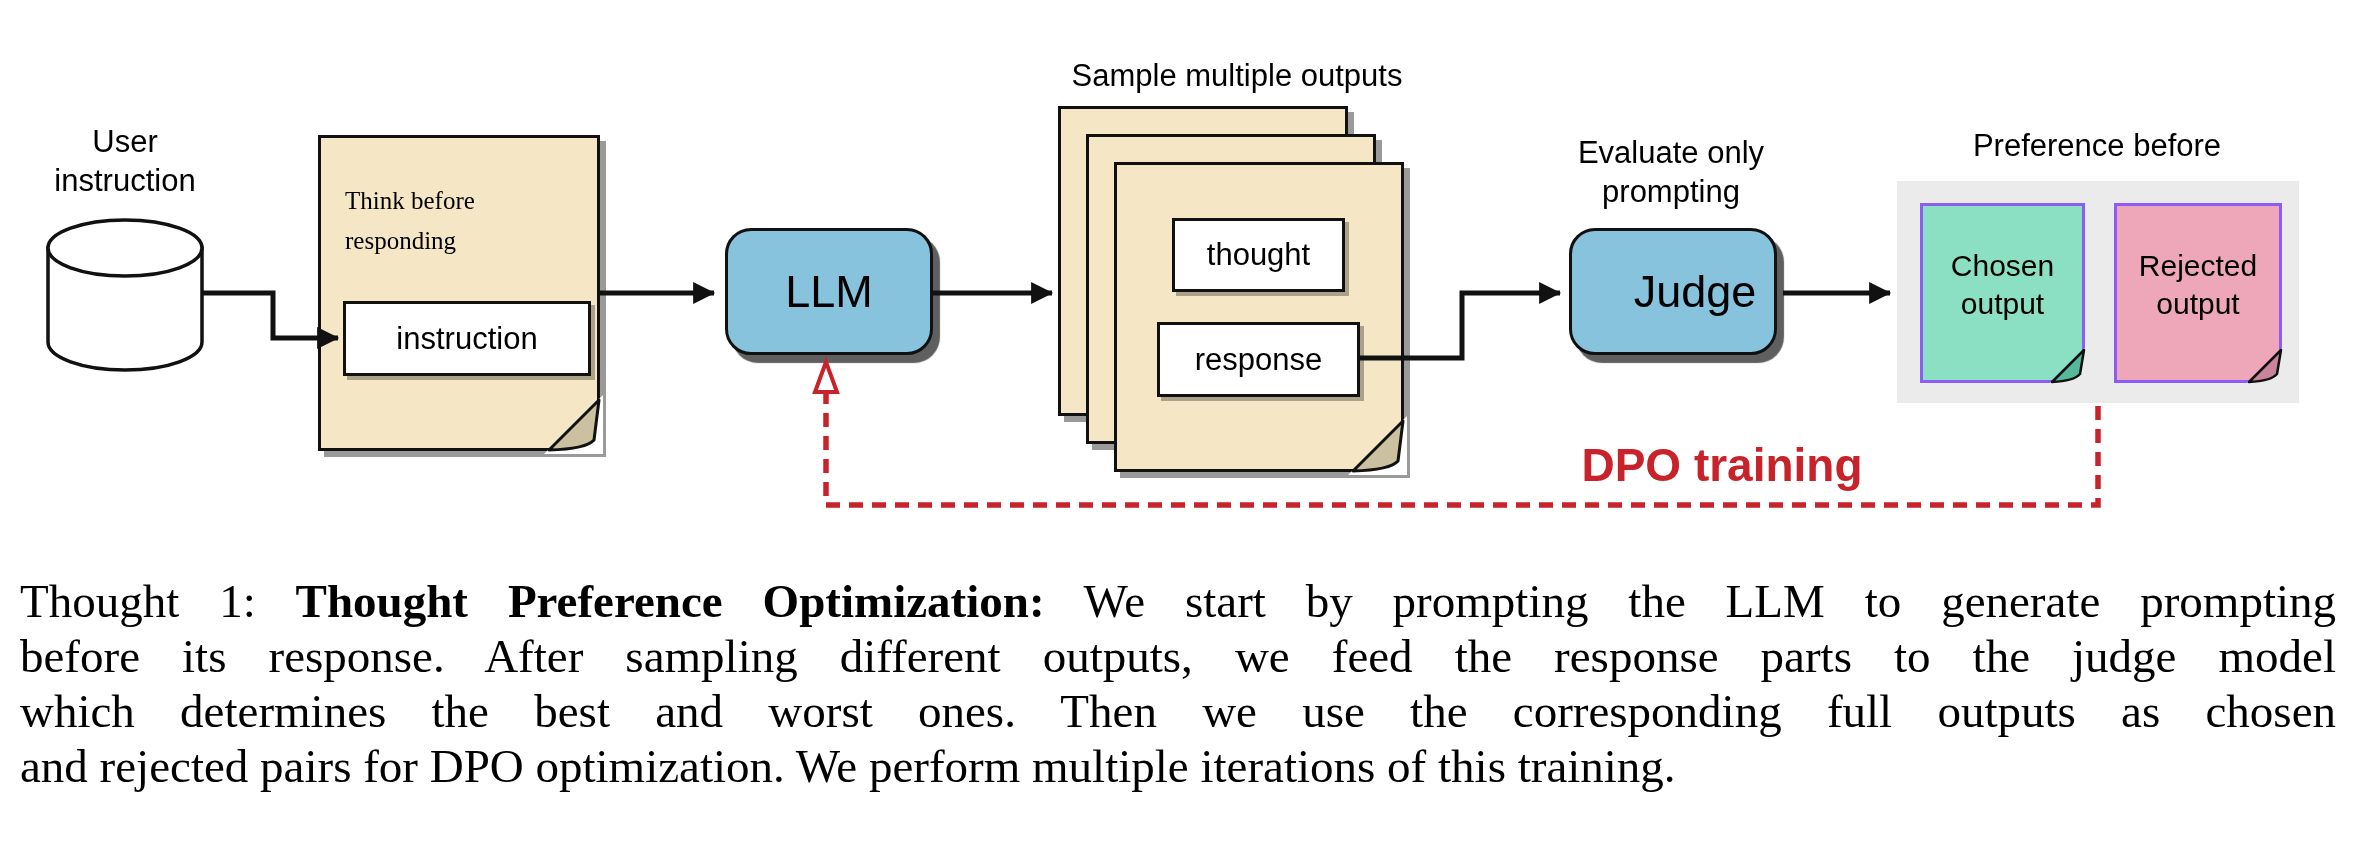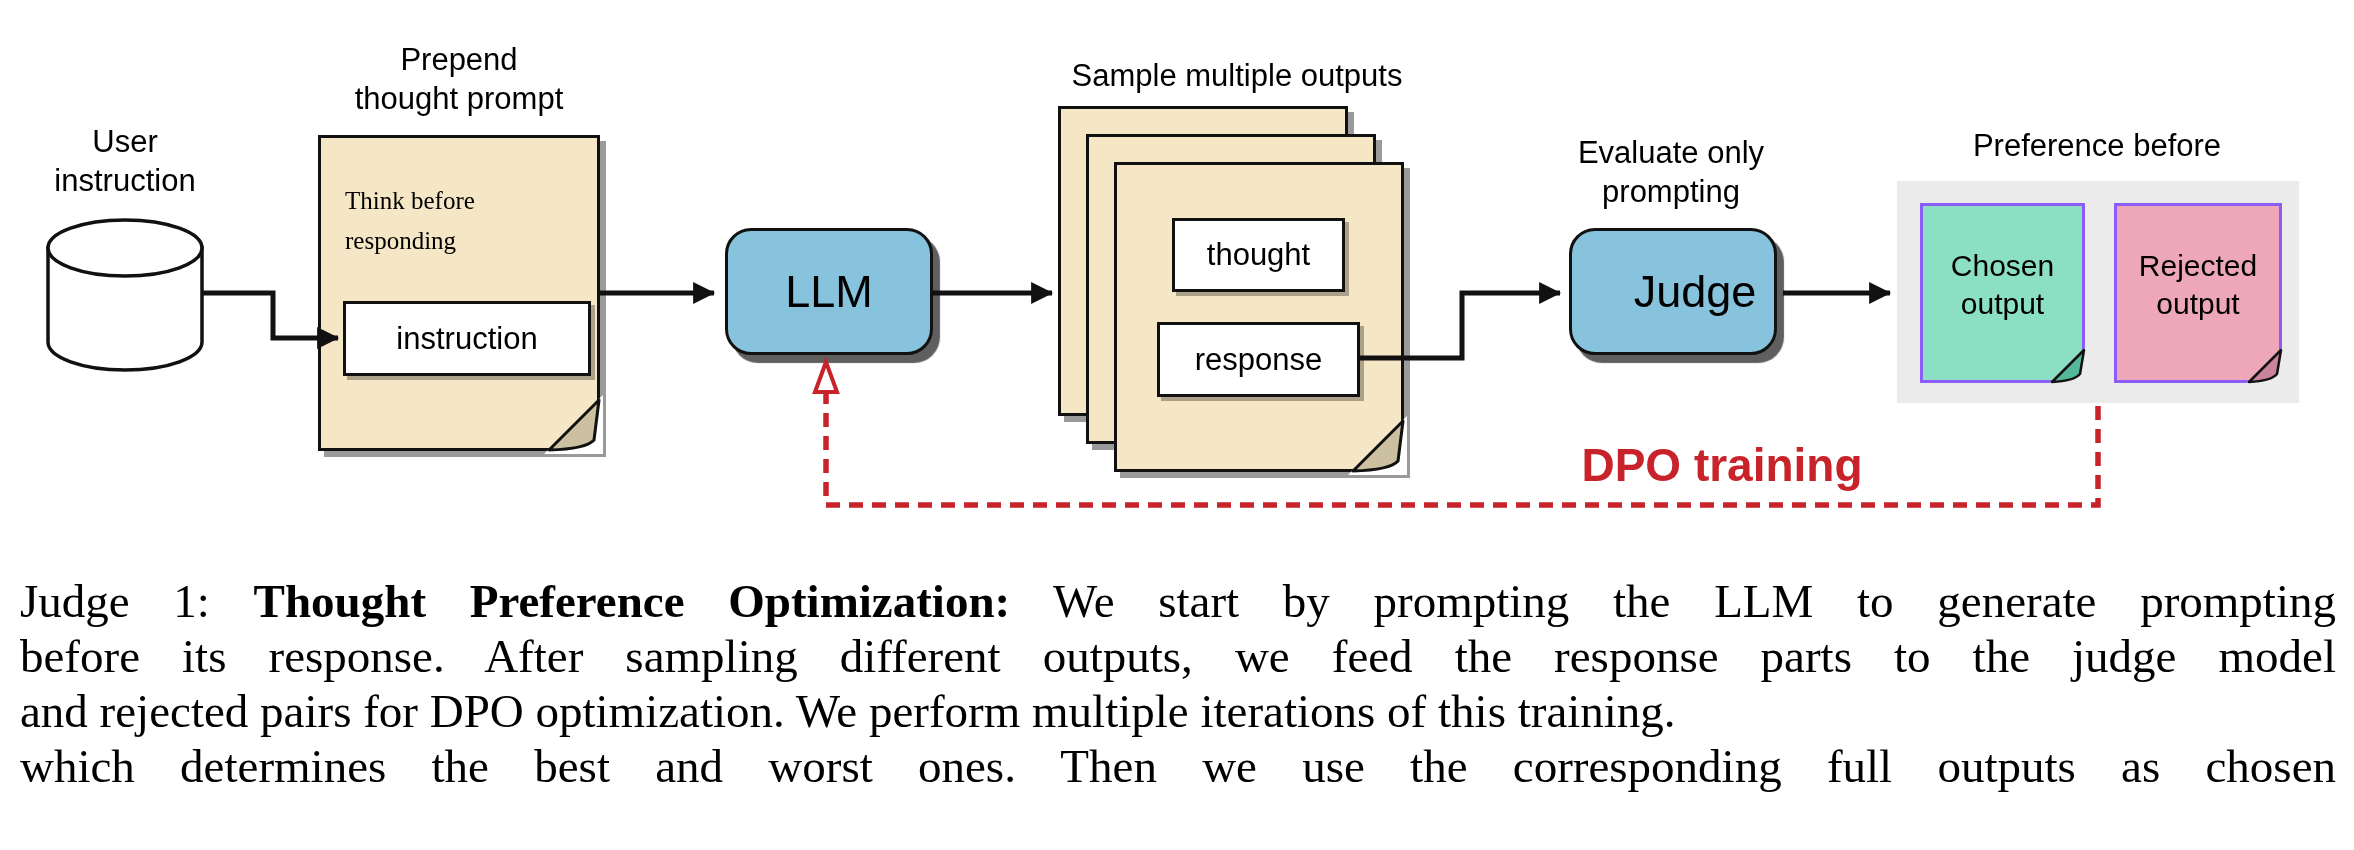--- a/index.html
+++ b/index.html
@@ -64,22 +64,20 @@
   .cap-line { width: 100%; }
   .cap-line.j { text-align: justify; text-align-last: justify; }
 </style>
 </head>
 <body>
 
 <div class="stage">
 
   <div class="lbl" style="left:15px;  top:122px; width:220px;">User
 instruction</div>
-  <div class="lbl" style="left:309px; top:40px;  width:300px;">Prepend
-thought prompt</div>
   <div class="lbl" style="left:1027px;top:56px;  width:420px;">Sample multiple outputs</div>
   <div class="lbl" style="left:1521px;top:133px; width:300px;">Evaluate only
 prompting</div>
   <div class="lbl" style="left:1947px;top:126px; width:300px;">Preference before</div>
 
   <div class="doc" style="left: 318px; top: 135px; width: 282px; height: 316px; z-index: 2; background-color: rgb(245, 231, 197);"></div>
   <div class="doc-think-text" style="z-index:3;">Think before
 responding</div>
   <div class="whitebox" style="left:343px; top:301px; width:248px; height:75px;">instruction</div>
 
@@ -138,17 +136,17 @@
     <path d="M933 293 H1052" fill="none" stroke="#111" stroke-width="5" marker-end="url(#ah)"></path>
     <path d="M1360 358 H1462 V293 H1560" fill="none" stroke="#111" stroke-width="5" marker-end="url(#ah)"></path>
     <path d="M1783 293 H1890" fill="none" stroke="#111" stroke-width="5" marker-end="url(#ah)"></path>
 
     <path d="M2098 406 V505 H826 V392" fill="none" stroke-width="5.5" stroke-dasharray="14 9" style="stroke: rgb(200, 34, 42);"></path>
     <polygon points="826,362 815,392 837,392" fill="#ffffff" stroke-width="4" stroke-linejoin="miter" style="stroke: rgb(200, 34, 42);"></polygon>
   </svg>
 </div>
 
 <div class="caption">
-  <div class="cap-line j"><span>Judge 1: </span><b>Thought Preference Optimization:</b><span> We start by prompting the LLM to generate prompting</span></div>
+  <div class="cap-line j"><span>Thought 1: </span><b>Thought Preference Optimization:</b><span> We start by prompting the LLM to generate prompting</span></div>
   <div class="cap-line j">before its response. After sampling different outputs, we feed the response parts to the judge model</div>
+  <div class="cap-line j">which determines the best and worst ones. Then we use the corresponding full outputs as chosen</div>
   <div class="cap-line">and rejected pairs for DPO optimization. We perform multiple iterations of this training.</div>
-  <div class="cap-line j">which determines the best and worst ones. Then we use the corresponding full outputs as chosen</div>
 </div>
 
 </body></html>

